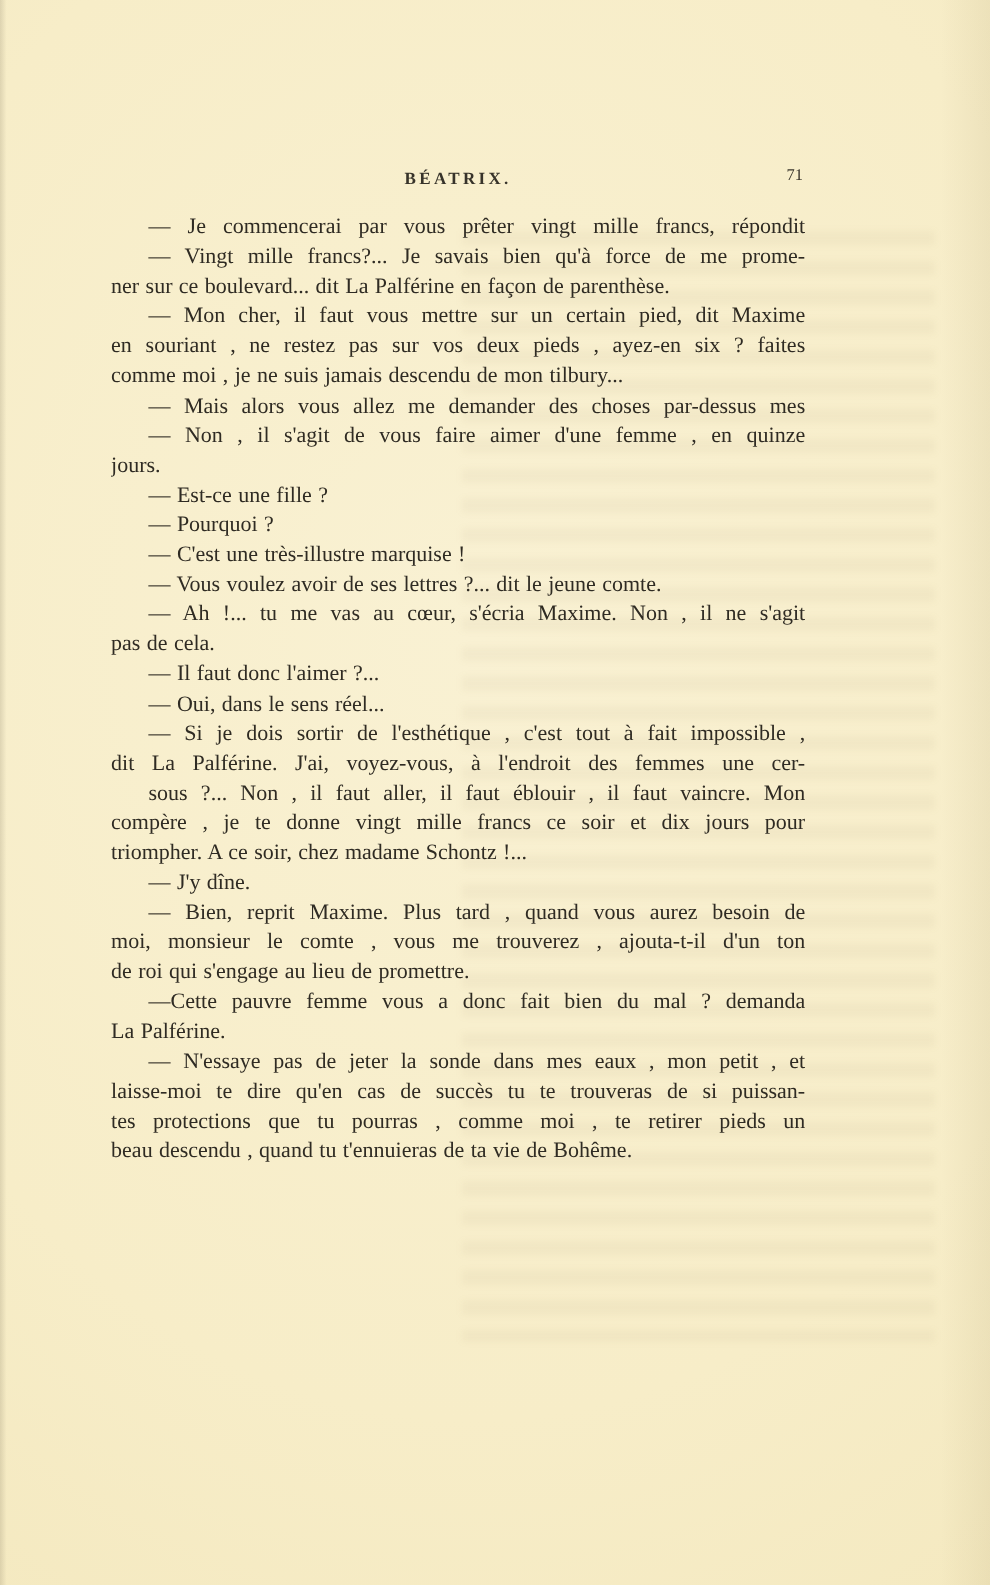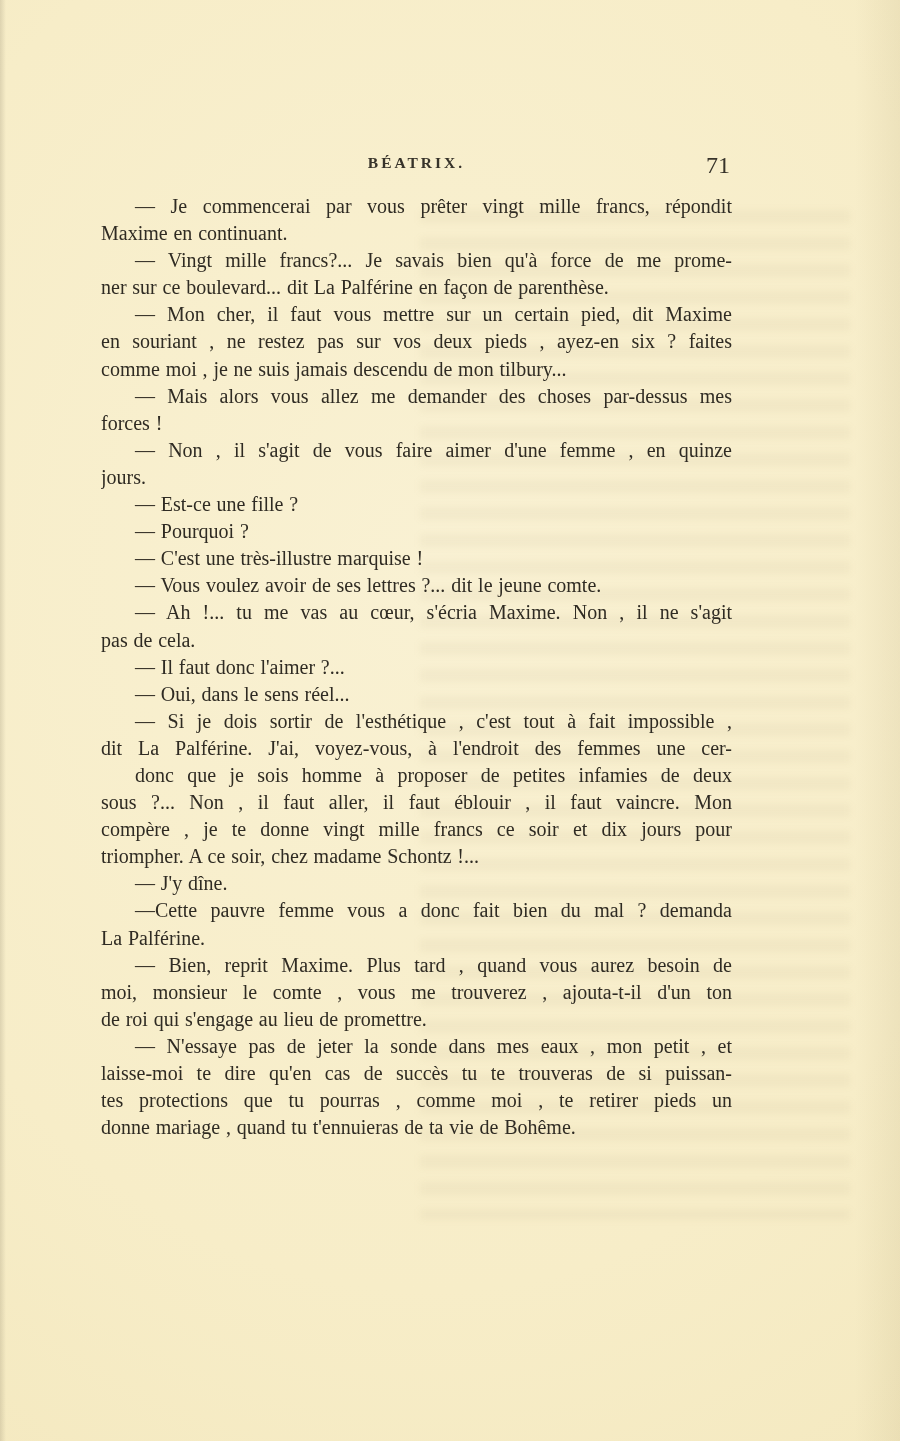--- a/index.html
+++ b/index.html
@@ -56,21 +56,21 @@
     text-align: center;
     font-size: 15.5px;
     font-weight: bold;
     letter-spacing: 3px;
     color: #37332a;
   }
   .page-number {
     position: absolute;
     right: 2px;
     top: 0px;
-    font-size: 24px;
+    font-size: 15px;
     color: #37332a;
   }
   .bodytext {
     font-size: 20px;
     line-height: 27.1px;
     word-spacing: 0.04em;
   }
   .paragraph {
     margin: 0;
   }
@@ -96,34 +96,32 @@
 
   <div class="textblock">
     <div class="running-head">
       <div class="running-title">BÉATRIX.</div>
       <div class="page-number">71</div>
     </div>
 
     <div class="bodytext" id="bodytext">
         <div class="paragraph">
           <div class="line">— Je commencerai par vous prêter vingt mille francs, répondit</div>
-          <div class="line last">Maxime en continuant.</div>
         </div>
         <div class="paragraph">
           <div class="line">— Vingt mille francs?... Je savais bien qu'à force de me prome-</div>
           <div class="line last">ner sur ce boulevard... dit La Palférine en façon de parenthèse.</div>
         </div>
         <div class="paragraph">
           <div class="line">— Mon cher, il faut vous mettre sur un certain pied, dit Maxime</div>
           <div class="line">en souriant , ne restez pas sur vos deux pieds , ayez-en six ? faites</div>
           <div class="line last">comme moi , je ne suis jamais descendu de mon tilbury...</div>
         </div>
         <div class="paragraph">
           <div class="line">— Mais alors vous allez me demander des choses par-dessus mes</div>
-          <div class="line last">forces !</div>
         </div>
         <div class="paragraph">
           <div class="line">— Non , il s'agit de vous faire aimer d'une femme , en quinze</div>
           <div class="line last">jours.</div>
         </div>
         <div class="paragraph">
           <div class="line last">— Est-ce une fille ?</div>
         </div>
         <div class="paragraph">
           <div class="line last">— Pourquoi ?</div>
@@ -142,38 +140,37 @@
           <div class="line last">— Il faut donc l'aimer ?...</div>
         </div>
         <div class="paragraph">
           <div class="line last">— Oui, dans le sens réel...</div>
         </div>
         <div class="paragraph">
           <div class="line">— Si je dois sortir de l'esthétique , c'est tout à fait impossible ,</div>
           <div class="line">dit La Palférine. J'ai, voyez-vous, à l'endroit des femmes une cer-</div>
         </div>
         <div class="paragraph">
-          <div class="line">donc que je sois homme à proposer de petites infamies de deux</div>
           <div class="line">sous ?... Non , il faut aller, il faut éblouir , il faut vaincre. Mon</div>
           <div class="line">compère , je te donne vingt mille francs ce soir et dix jours pour</div>
           <div class="line last">triompher. A ce soir, chez madame Schontz !...</div>
         </div>
         <div class="paragraph">
           <div class="line last">— J'y dîne.</div>
         </div>
         <div class="paragraph">
-          <div class="line">—Cette pauvre femme vous a donc fait bien du mal ? demanda</div>
-          <div class="line last">La Palférine.</div>
-        </div>
-        <div class="paragraph">
           <div class="line">— Bien, reprit Maxime. Plus tard , quand vous aurez besoin de</div>
           <div class="line">moi, monsieur le comte , vous me trouverez , ajouta-t-il d'un ton</div>
           <div class="line last">de roi qui s'engage au lieu de promettre.</div>
         </div>
         <div class="paragraph">
+          <div class="line">—Cette pauvre femme vous a donc fait bien du mal ? demanda</div>
+          <div class="line last">La Palférine.</div>
+        </div>
+        <div class="paragraph">
           <div class="line">— N'essaye pas de jeter la sonde dans mes eaux , mon petit , et</div>
           <div class="line">laisse-moi te dire qu'en cas de succès tu te trouveras de si puissan-</div>
           <div class="line">tes protections que tu pourras , comme moi , te retirer pieds un</div>
-          <div class="line last">donne mariage , quand tu t'ennuieras de ta vie de Bohême.</div>
+          <div class="line last">beau descendu , quand tu t'ennuieras de ta vie de Bohême.</div>
         </div>
       </div>
   </div>
 </div>
 
 </body></html>

